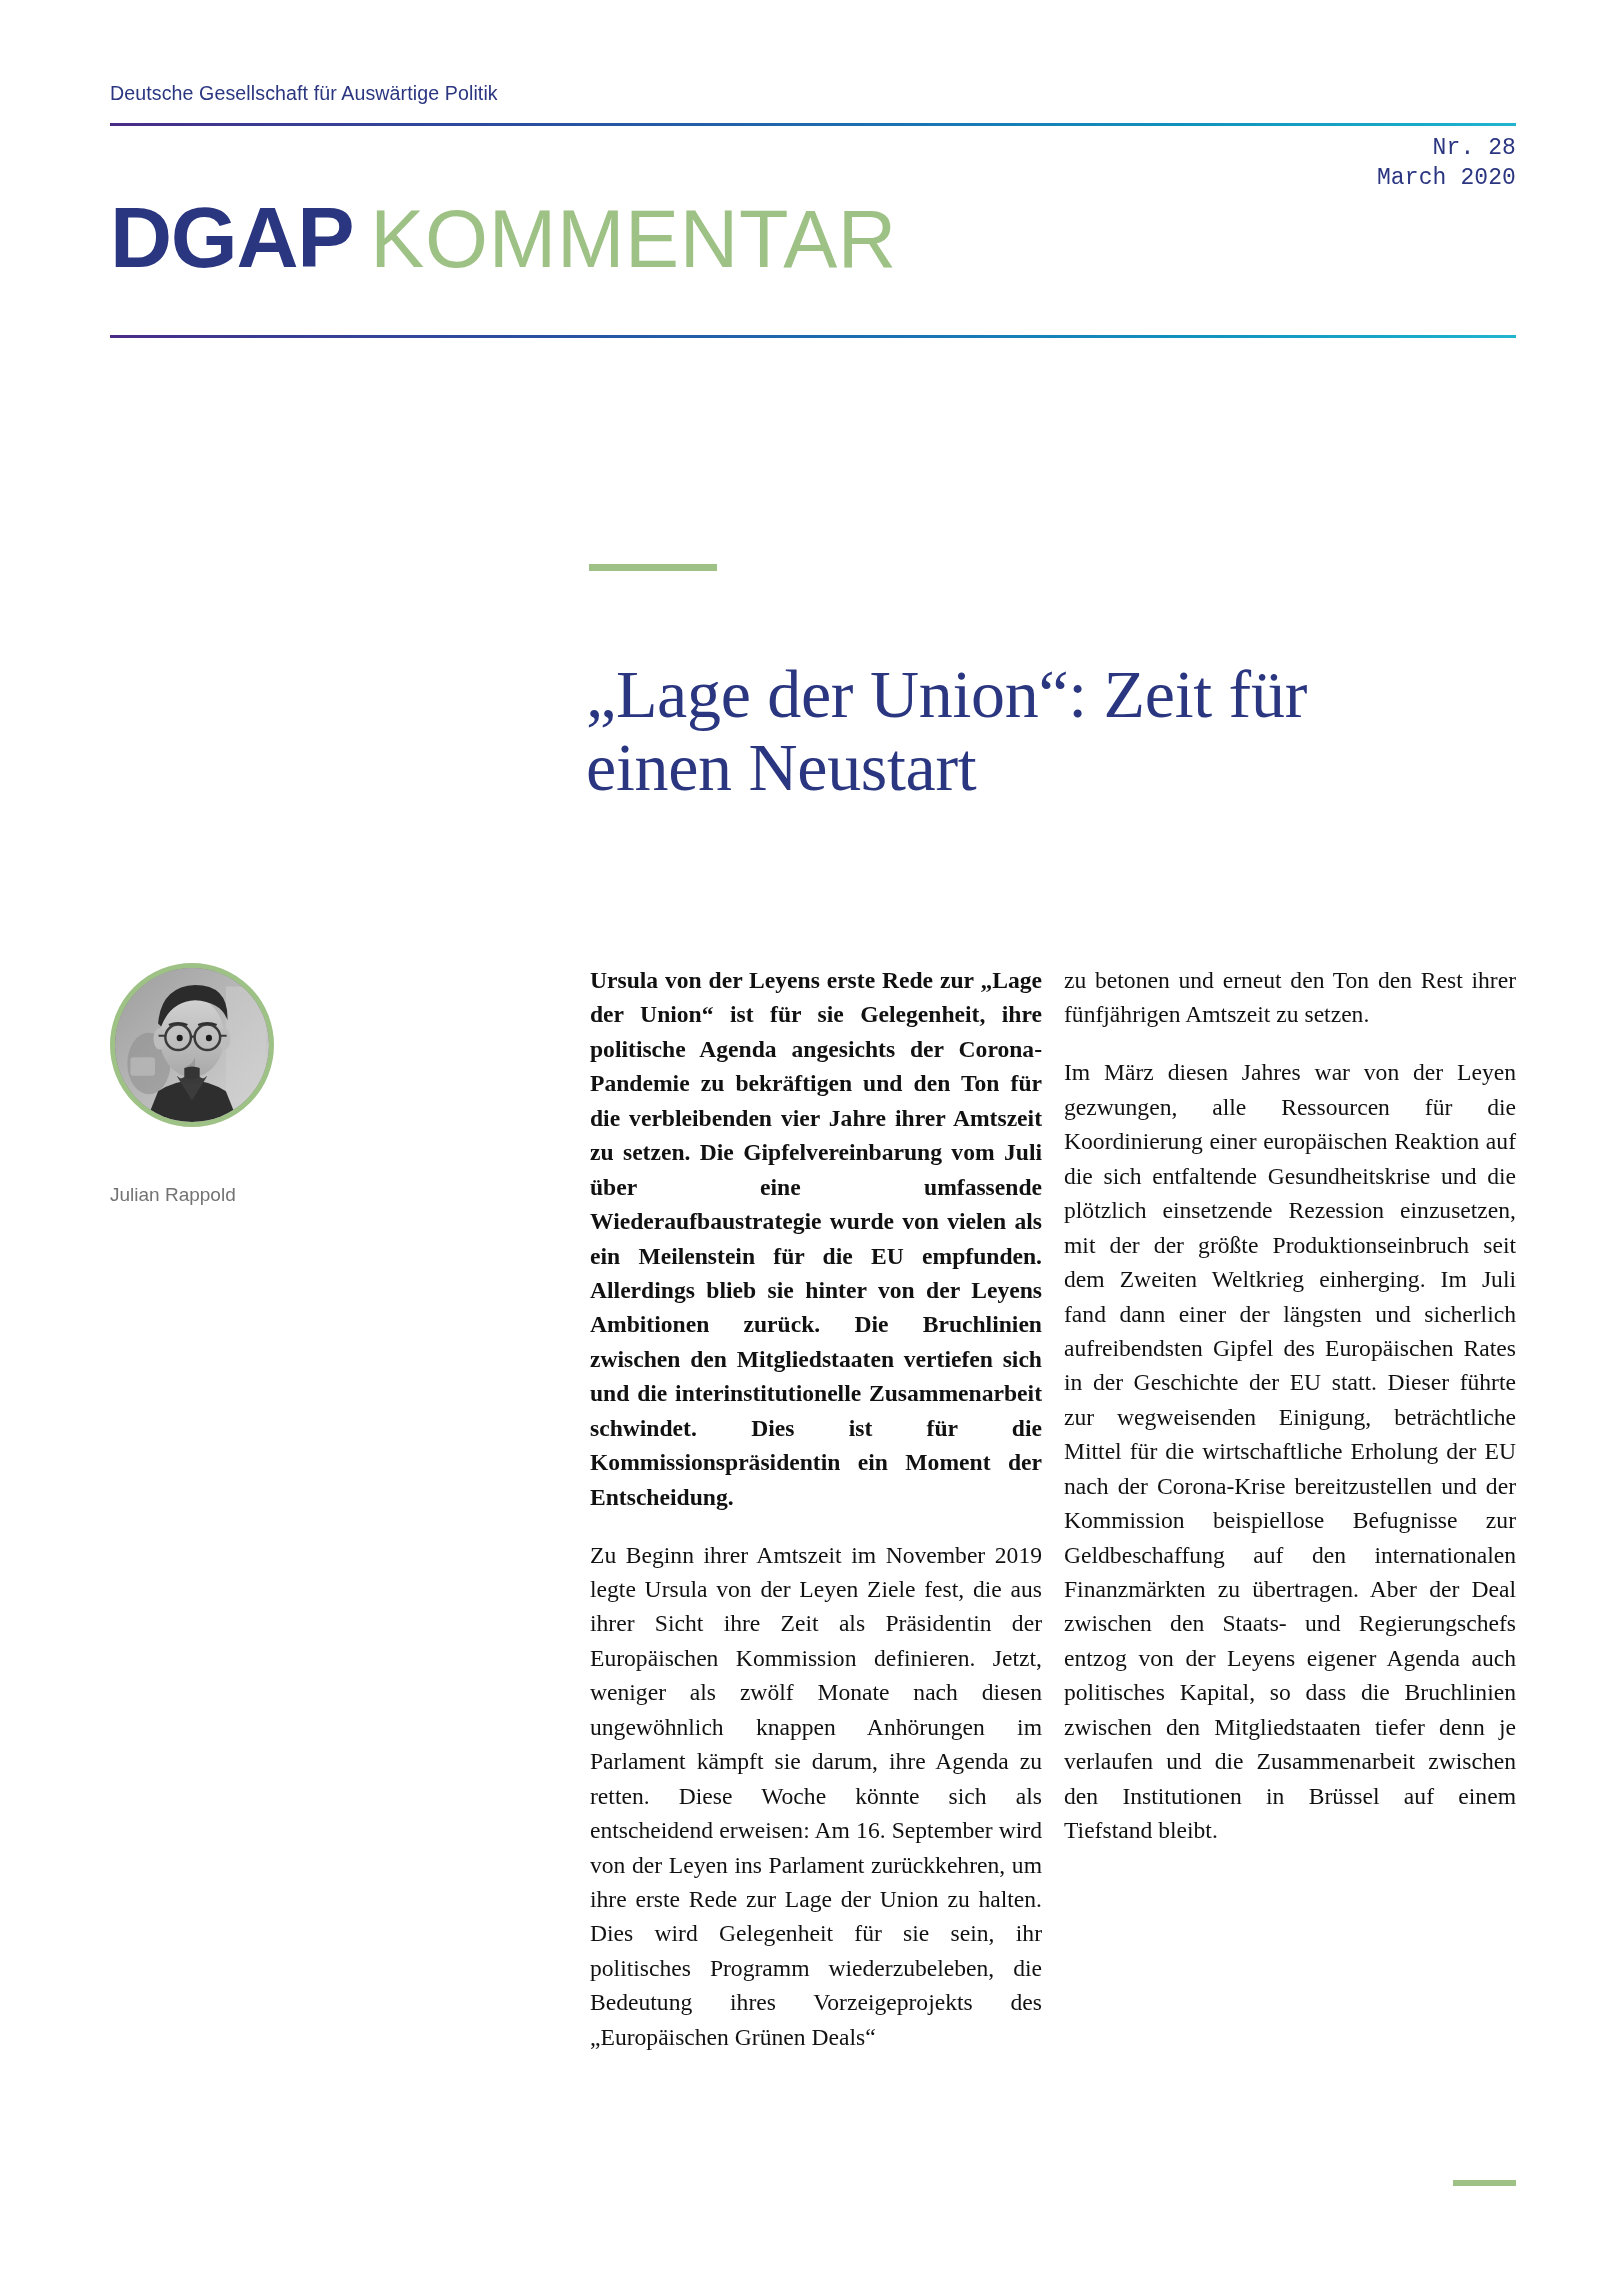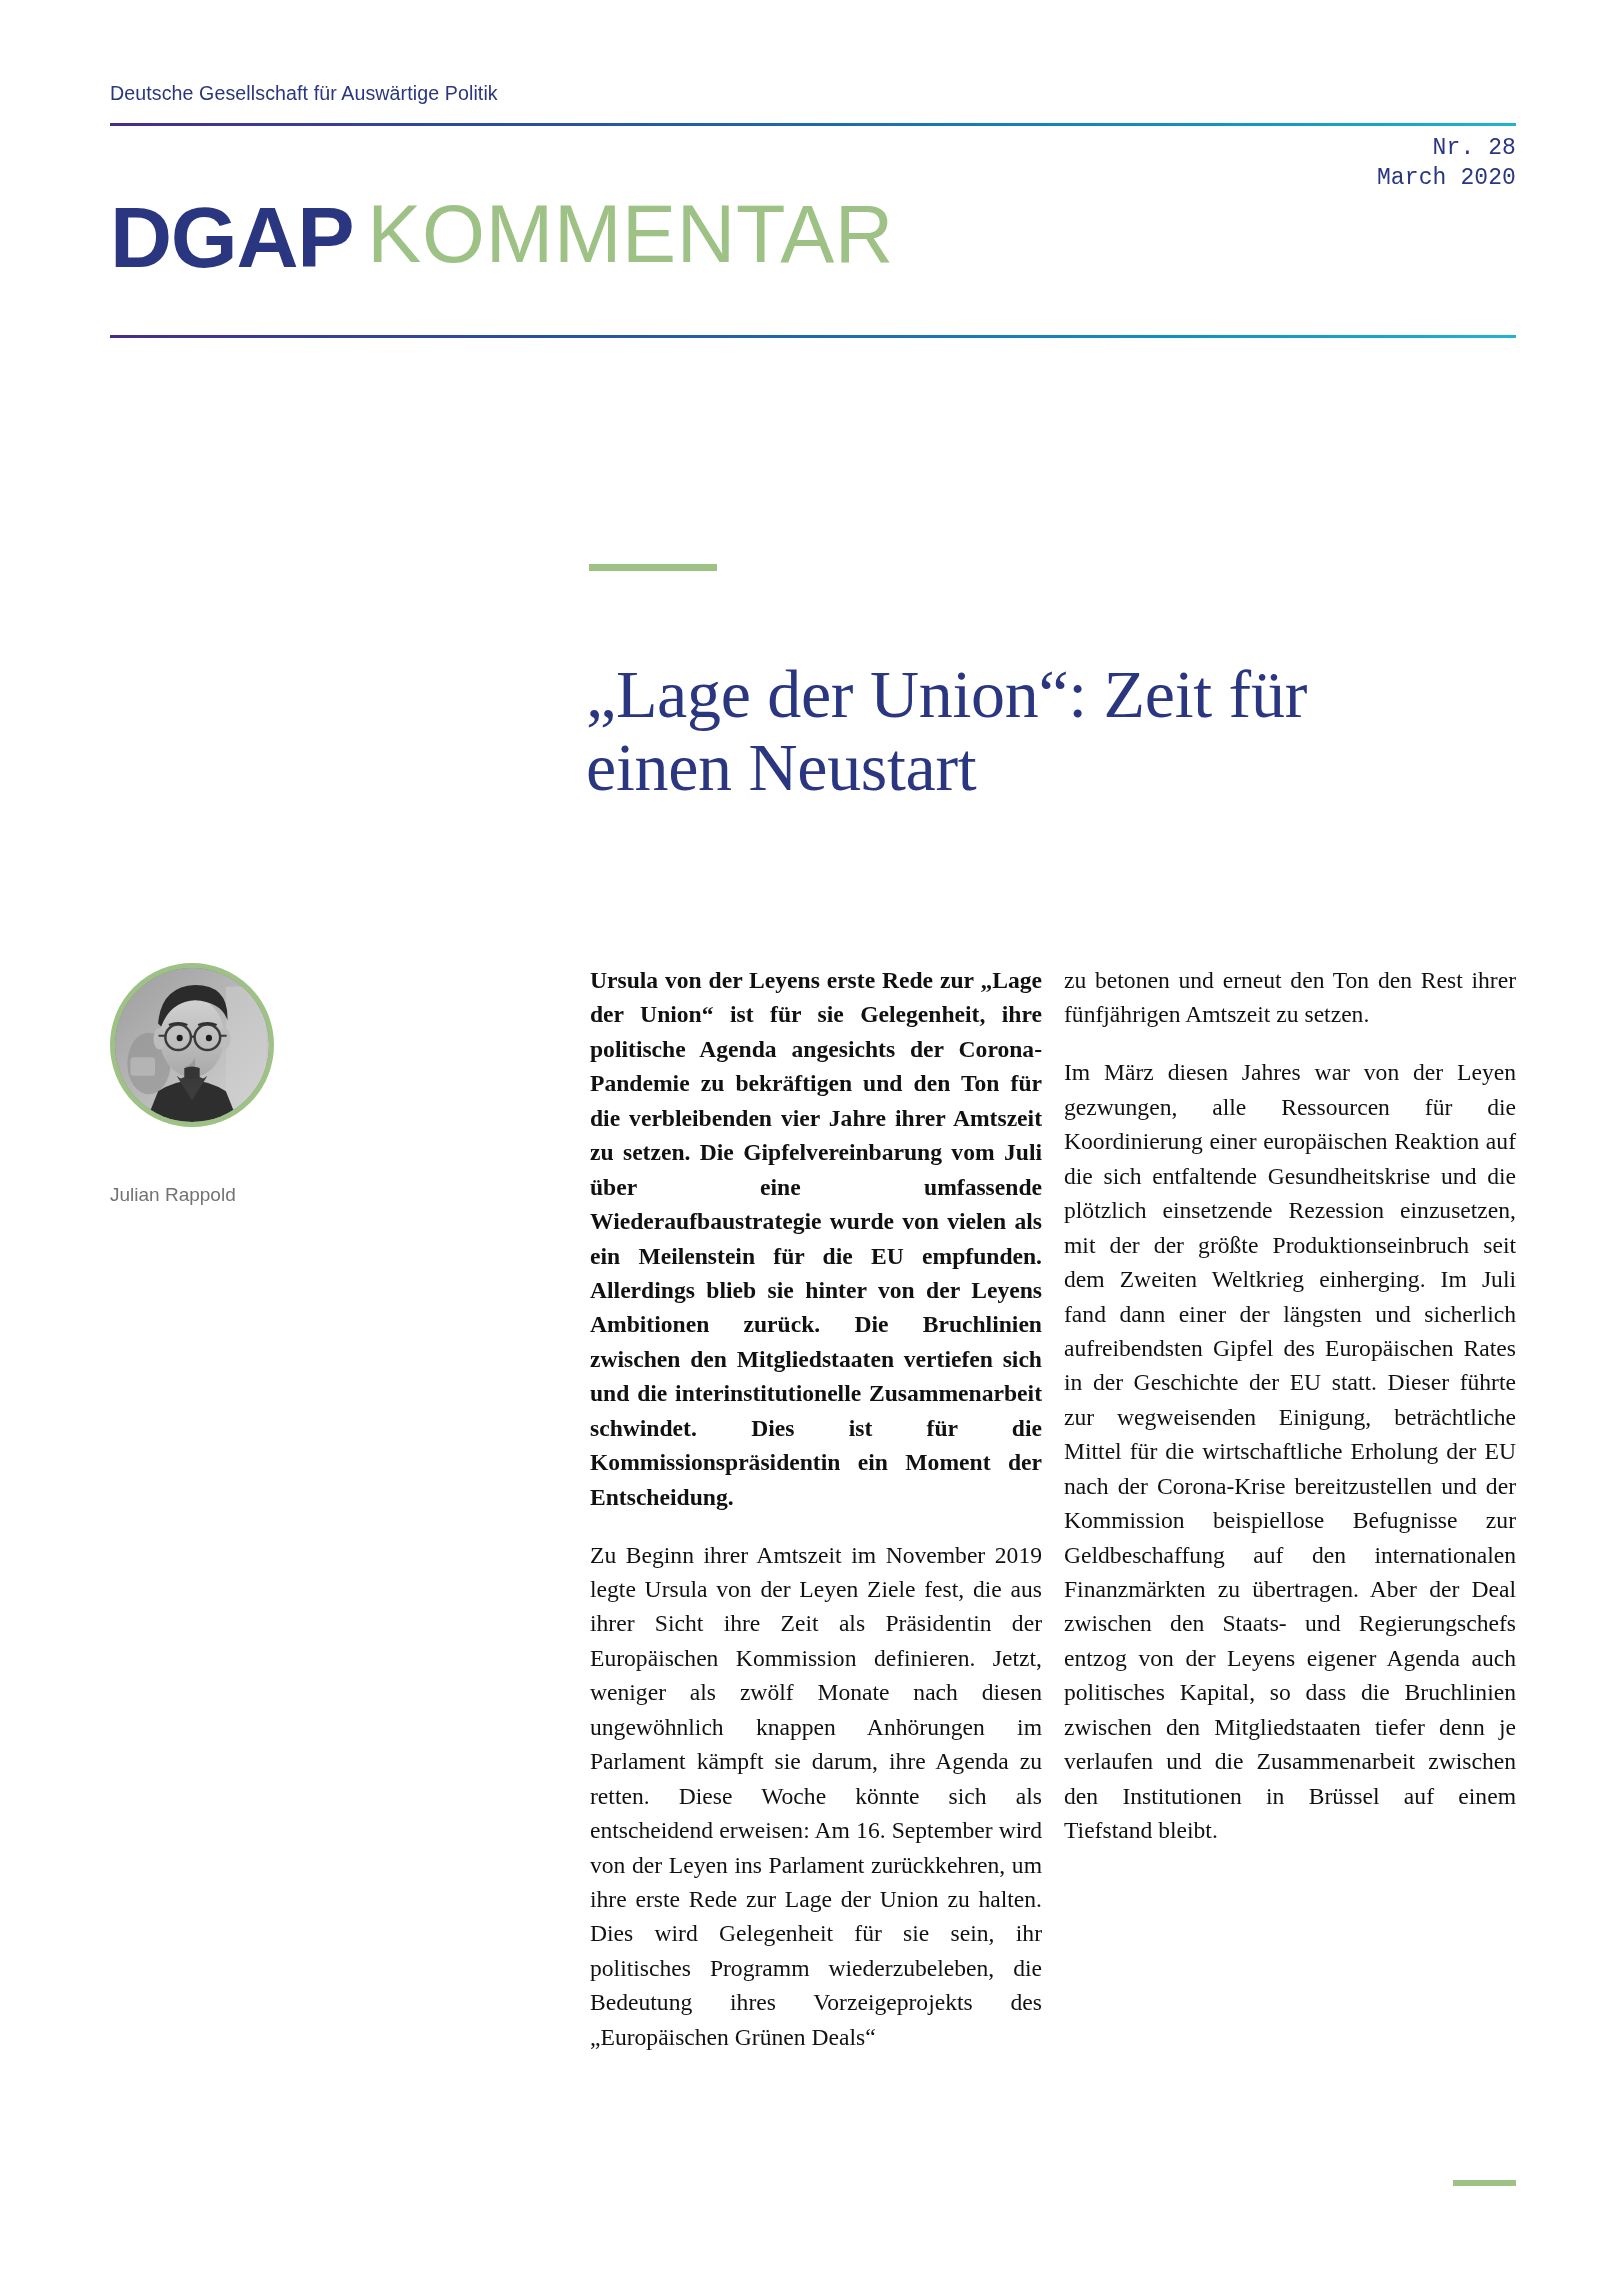--- a/index.html
+++ b/index.html
@@ -63,38 +63,38 @@
     letter-spacing: 0.1px;
   }
   .issue-block div { white-space: nowrap; }
 
   
   .brand {
     position: absolute;
     left: 110px;
     top: 194px;
     display: flex;
-    align-items: flex-start;
+    align-items: flex-end;
+    gap: 17px;
   }
   .brand-dgap {
     font-family: "Liberation Sans", sans-serif;
     font-size: 86px;
     font-weight: bold;
     color: #2b3681;
     letter-spacing: -1.3px;
     line-height: 1;
   }
   .brand-kommentar {
     font-family: "Liberation Sans", sans-serif;
     font-size: 81px;
     font-weight: 300;
     color: #9ec185;
     letter-spacing: 0.7px;
     line-height: 1;
-    margin-left: 14px;
   }
 
   
   .title-accent {
     position: absolute;
     left: 589px;
     top: 564px;
     width: 128px;
     height: 7.2px;
     background: #9ec185;

